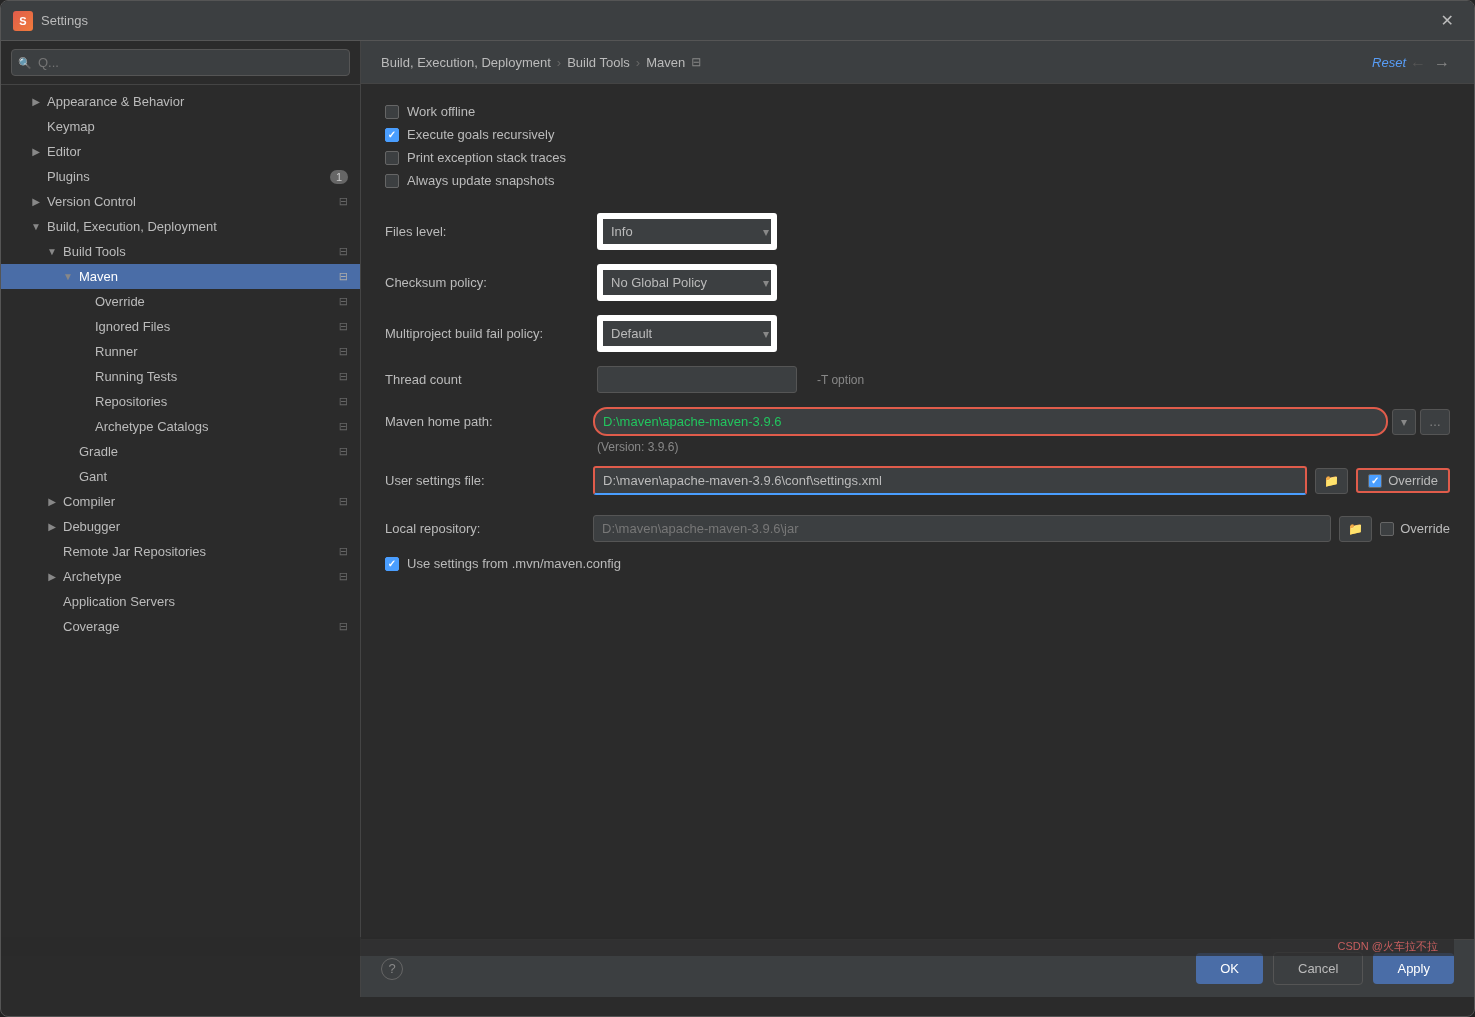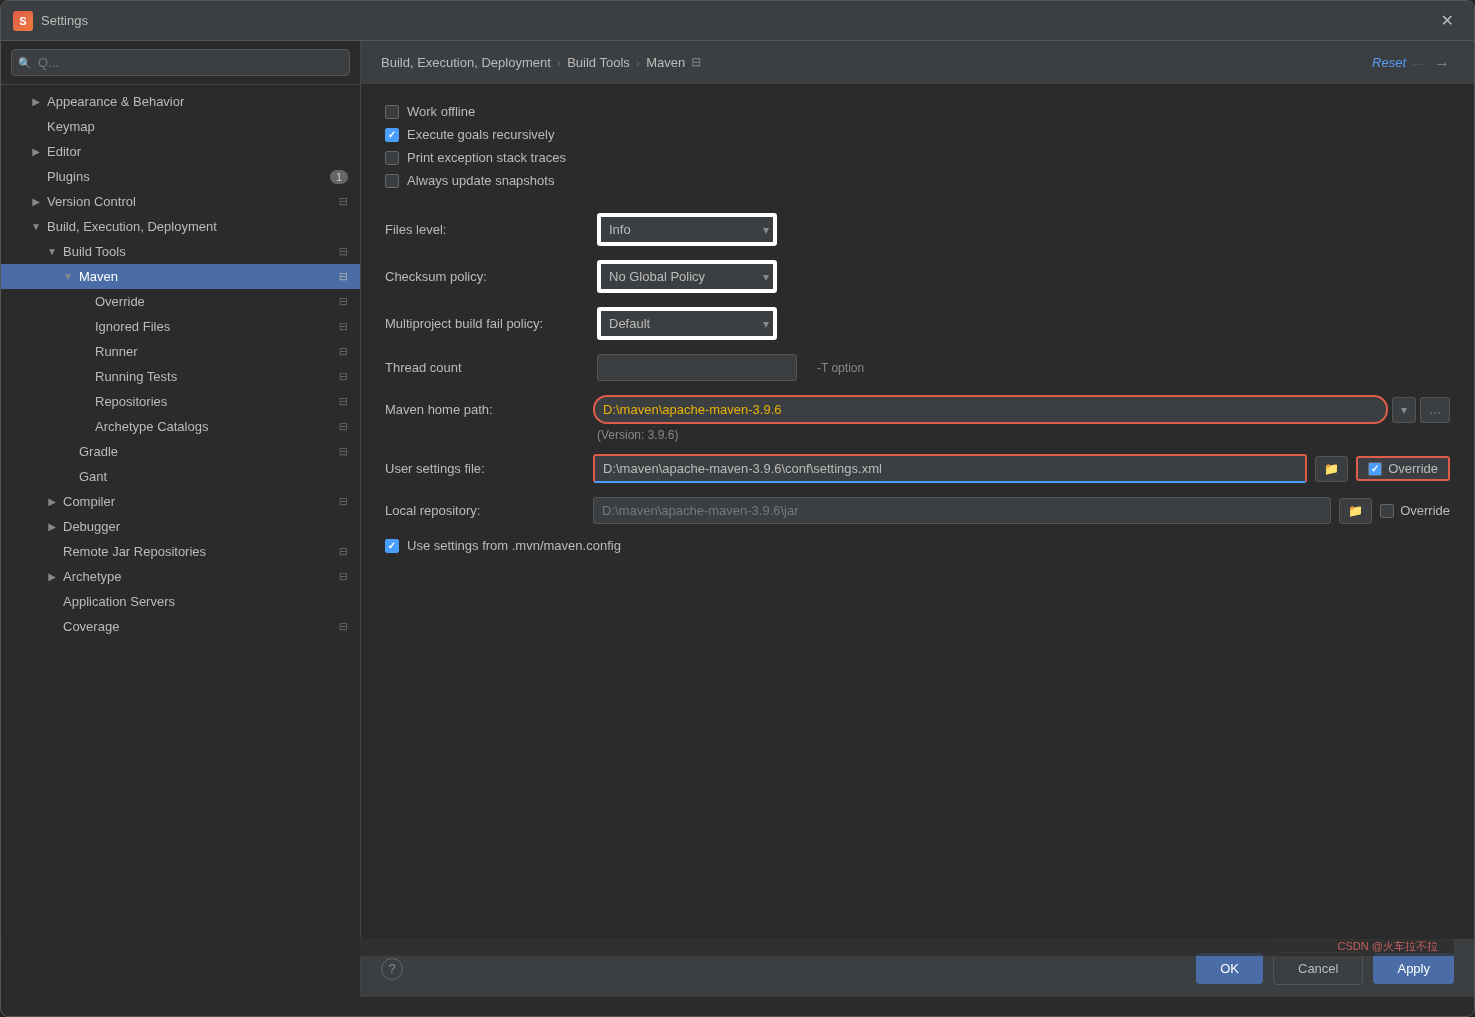--- a/index.html
+++ b/index.html
@@ -231,21 +231,21 @@
       content: '✓';
       color: white;
       font-size: 10px;
       font-weight: bold;
     }
     .select-wrap {
       position: relative;
     }
     .form-select {
       background: #3c3f41;
-      border: 4px solid #ffffff;
+      border: 6px solid #ffffff;
       color: #bbbbbb;
       padding: 5px 28px 5px 8px;
       font-size: 13px;
       border-radius: 3px;
       appearance: none;
       cursor: pointer;
       outline: none;
       min-width: 180px;
     }
     .select-wrap::after {
@@ -283,21 +283,21 @@
     .path-input-wrap {
       flex: 1;
       display: flex;
       align-items: center;
       gap: 4px;
     }
     .path-input {
       flex: 1;
       background: #3c3f41;
       border: 2px solid #e05c4b;
-      color: #eab308;
+      color: #22c55e;
       padding: 5px 8px;
       font-size: 13px;
       border-radius: 14px;
       outline: none;
     }
     .path-dropdown-btn {
       background: #3c3f41;
       border: 1px solid #555;
       color: #888;
       padding: 5px 8px;
@@ -318,21 +318,21 @@
       color: #888;
       font-size: 12px;
       margin-left: 212px;
       margin-bottom: 12px;
     }
     
     .user-settings-row {
       display: flex;
       align-items: center;
       gap: 8px;
-      margin-bottom: 14px;
+      margin-bottom: 20px;
     }
     .user-path-input {
       flex: 1;
       background: #3c3f41;
       border: 2px solid #e05c4b;
       border-bottom: 2px solid #4a9eff;
       color: #bbbbbb;
       padding: 5px 8px;
       font-size: 13px;
       border-radius: 3px;

